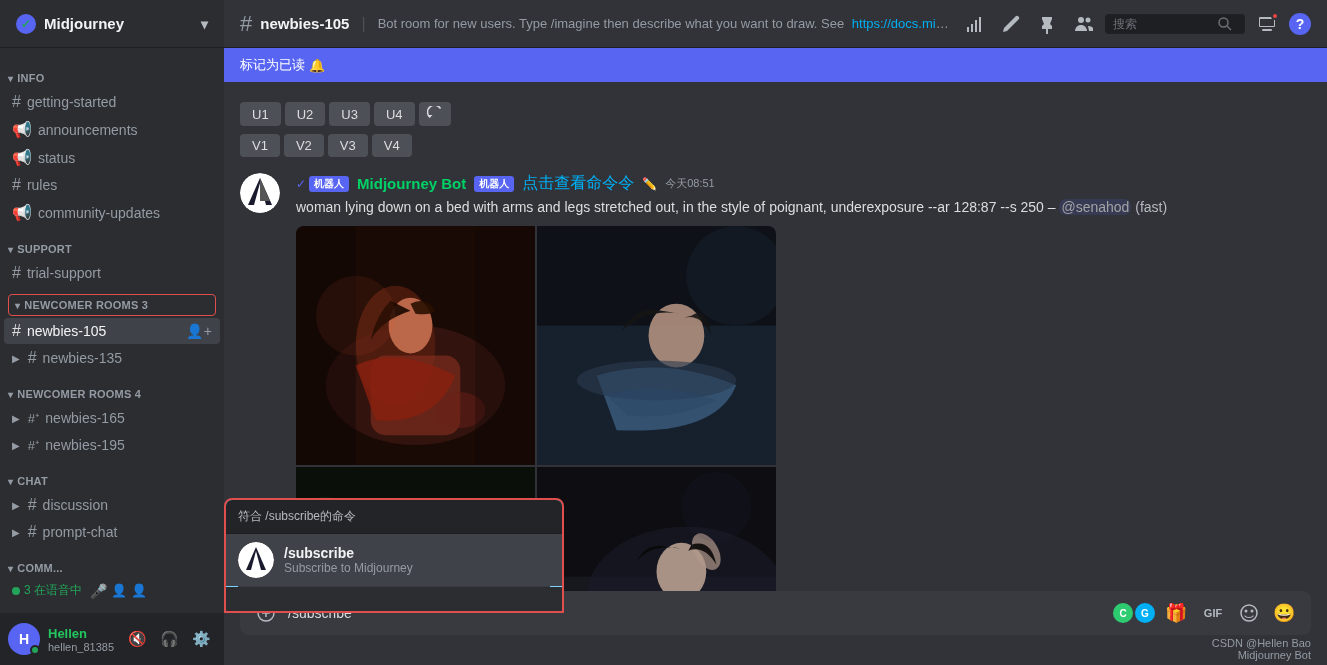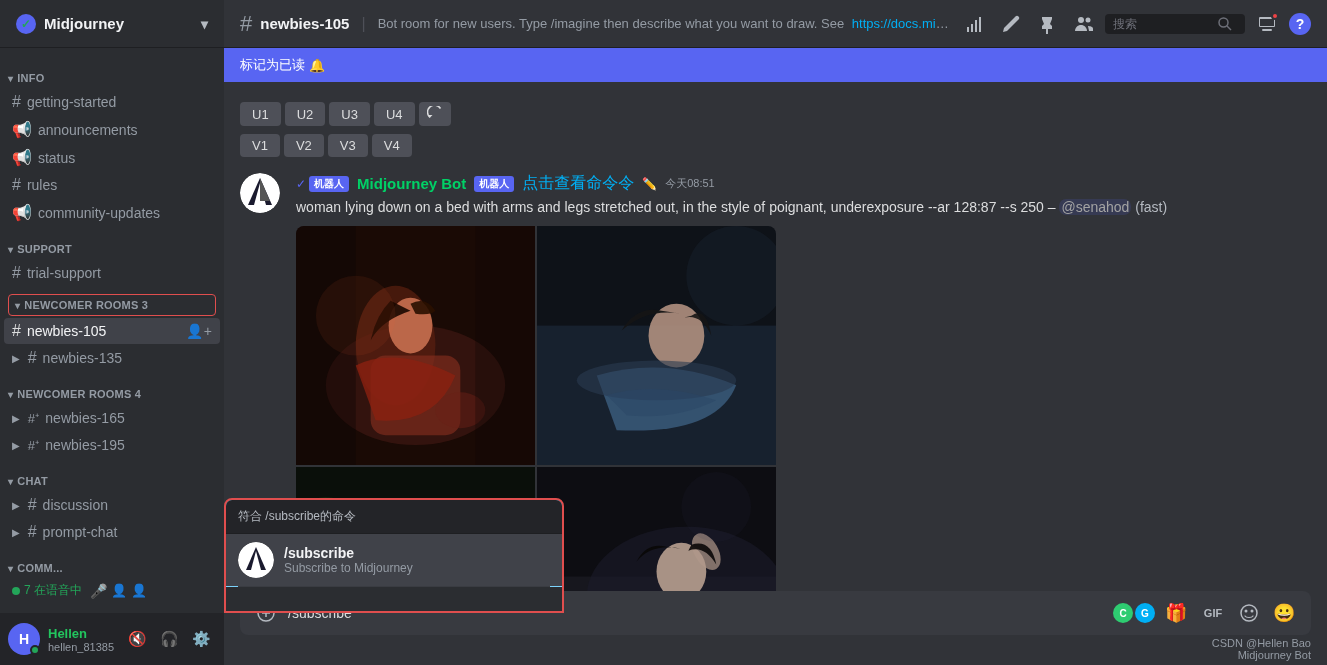--- a/index.html
+++ b/index.html
@@ -463,21 +463,21 @@
       <span>prompt-chat</span>
     </div>
 
     <div class="channel-section-header">
       <span class="section-toggle arrow-icon">▾</span>
       <span>COMM...</span>
     </div>
 
     <div style="display:flex; align-items:center; gap:4px; padding: 4px 12px; font-size:12px; color: #23a559;">
       <span style="width:8px;height:8px;border-radius:50%;background:#23a559;display:inline-block;"></span>
-      <span>7 在语音中</span>
+      <span>3 在语音中</span>
       <span style="color:#b5bac1; font-size:14px; margin-left:4px;">🎤</span>
       <span style="color:#b5bac1; font-size:13px;">👤</span>
       <span style="color:#b5bac1; font-size:13px;">👤</span>
     </div>
 
   </div>
 
   <div id="user-bar">
     <div class="user-avatar">
       <span>H</span>

